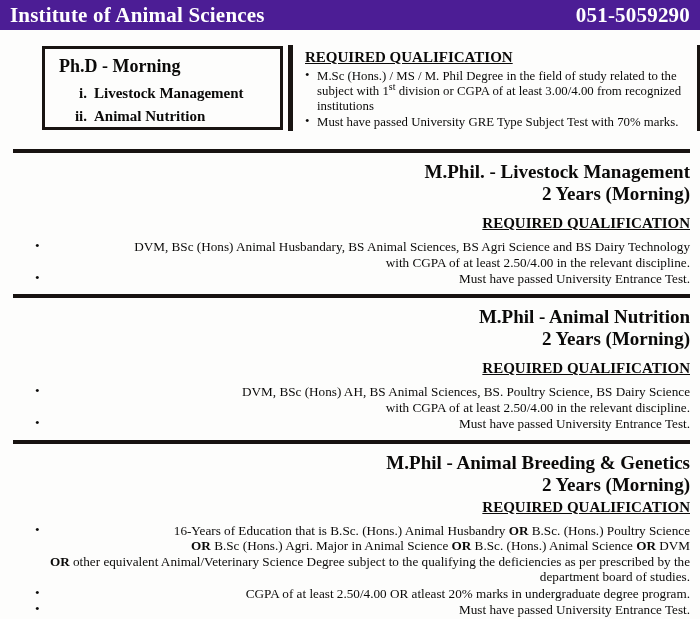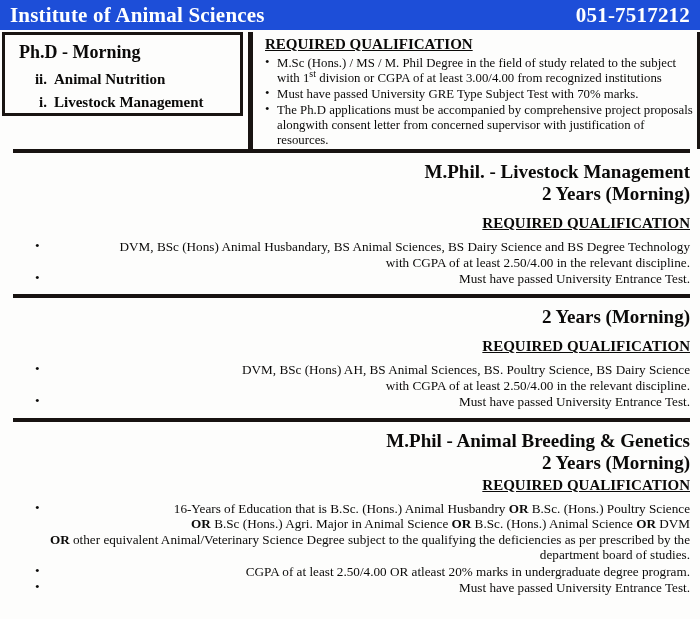--- a/index.html
+++ b/index.html
@@ -4,26 +4,26 @@
 <style>
   html,body{margin:0;padding:0;}
   body{
     width:700px;height:619px;overflow:hidden;
     background:#fdfdfc;color:#0b0a09;
     font-family:"Liberation Serif", serif;
     position:relative;
   }
   
   .topbar{
-    height:30px;background:#1d4ed8;color:#fff;
+    height:30px;background:#4c1d95;color:#fff;
     display:flex;justify-content:space-between;align-items:center;
     padding:0 10px;font-weight:bold;font-size:21px;letter-spacing:.2px;
   }
   
-  .top-columns{display:flex;align-items:flex-start;height:112px;margin-top:2px;}
+  .top-columns{display:flex;align-items:center;height:112px;margin-top:2px;margin-left:40px;}
   .phd-box{
     box-sizing:border-box;width:241px;margin-left:2px;flex:0 0 auto;
     border:3px solid #191412;padding:4px 2px 0 8px;
   }
   .phd-title{font-size:18px;font-weight:bold;margin:3px 0 5px 6px;white-space:nowrap;}
   .phd-list{list-style:none;margin:0;padding:0;font-size:15px;font-weight:bold;line-height:1.5;}
   .phd-list li{white-space:nowrap;}
   .rn{display:inline-block;width:34px;text-align:right;margin-right:7px;}
   .phd-qual{
     box-sizing:border-box;flex:1;margin-left:5px;
@@ -48,56 +48,56 @@
   .section .bullets{margin-left:3px;font-size:13.2px;}
   .section .bullets li{padding-left:15px;}
 </style>
 </head>
 <body>
 
 <div>
 
   <header class="topbar">
     <span>Institute of Animal Sciences</span>
-    <span>051-7517212</span>
+    <span>051-5059290</span>
   </header>
 
   <div class="top-columns">
     <div class="phd-box">
       <div class="phd-title">Ph.D - Morning</div>
       <ol class="phd-list">
+          <li><span class="rn">i.</span><span>Livestock Management</span></li>
           <li><span class="rn">ii.</span><span>Animal Nutrition</span></li>
-          <li><span class="rn">i.</span><span>Livestock Management</span></li>
         </ol>
     </div>
     <div class="phd-qual">
       <div class="qual-heading">REQUIRED QUALIFICATION</div>
       <ul class="bullets">
           <li><span>M.Sc (Hons.) / MS / M. Phil Degree in the field of study related to the subject with 1</span><sup>st</sup><span> division or CGPA of at least 3.00/4.00 from recognized institutions</span></li>
           <li><span>Must have passed University GRE Type Subject Test with 70% marks.</span></li>
-          <li><span>The Ph.D applications must be accompanied by comprehensive project proposals alongwith consent letter from concerned supervisor with justification of resources.</span></li>
         </ul>
     </div>
   </div>
 
   <hr class="divider">
 
   <section class="section">
     <div class="sec-title">M.Phil. - Livestock Management</div>
     <div class="sec-title">2 Years (Morning)</div>
     <div class="qual-heading sec-qual">REQUIRED QUALIFICATION</div>
     <ul class="bullets">
-        <li><span>DVM, BSc (Hons) Animal Husbandary, BS Animal Sciences, BS Dairy Science and BS Degree Technology</span><br><span>with CGPA of at least 2.50/4.00 in the relevant discipline.</span></li>
+        <li><span>DVM, BSc (Hons) Animal Husbandary, BS Animal Sciences, BS Agri Science and BS Dairy Technology</span><br><span>with CGPA of at least 2.50/4.00 in the relevant discipline.</span></li>
         <li><span>Must have passed University Entrance Test.</span></li>
       </ul>
   </section>
 
   <hr class="divider">
 
   <section class="section">
+    <div class="sec-title">M.Phil - Animal Nutrition</div>
     <div class="sec-title">2 Years (Morning)</div>
     <div class="qual-heading sec-qual">REQUIRED QUALIFICATION</div>
     <ul class="bullets">
         <li><span>DVM, BSc (Hons) AH, BS Animal Sciences, BS. Poultry Science, BS Dairy Science</span><br><span>with CGPA of at least 2.50/4.00 in the relevant discipline.</span></li>
         <li><span>Must have passed University Entrance Test.</span></li>
       </ul>
   </section>
 
   <hr class="divider">
 

